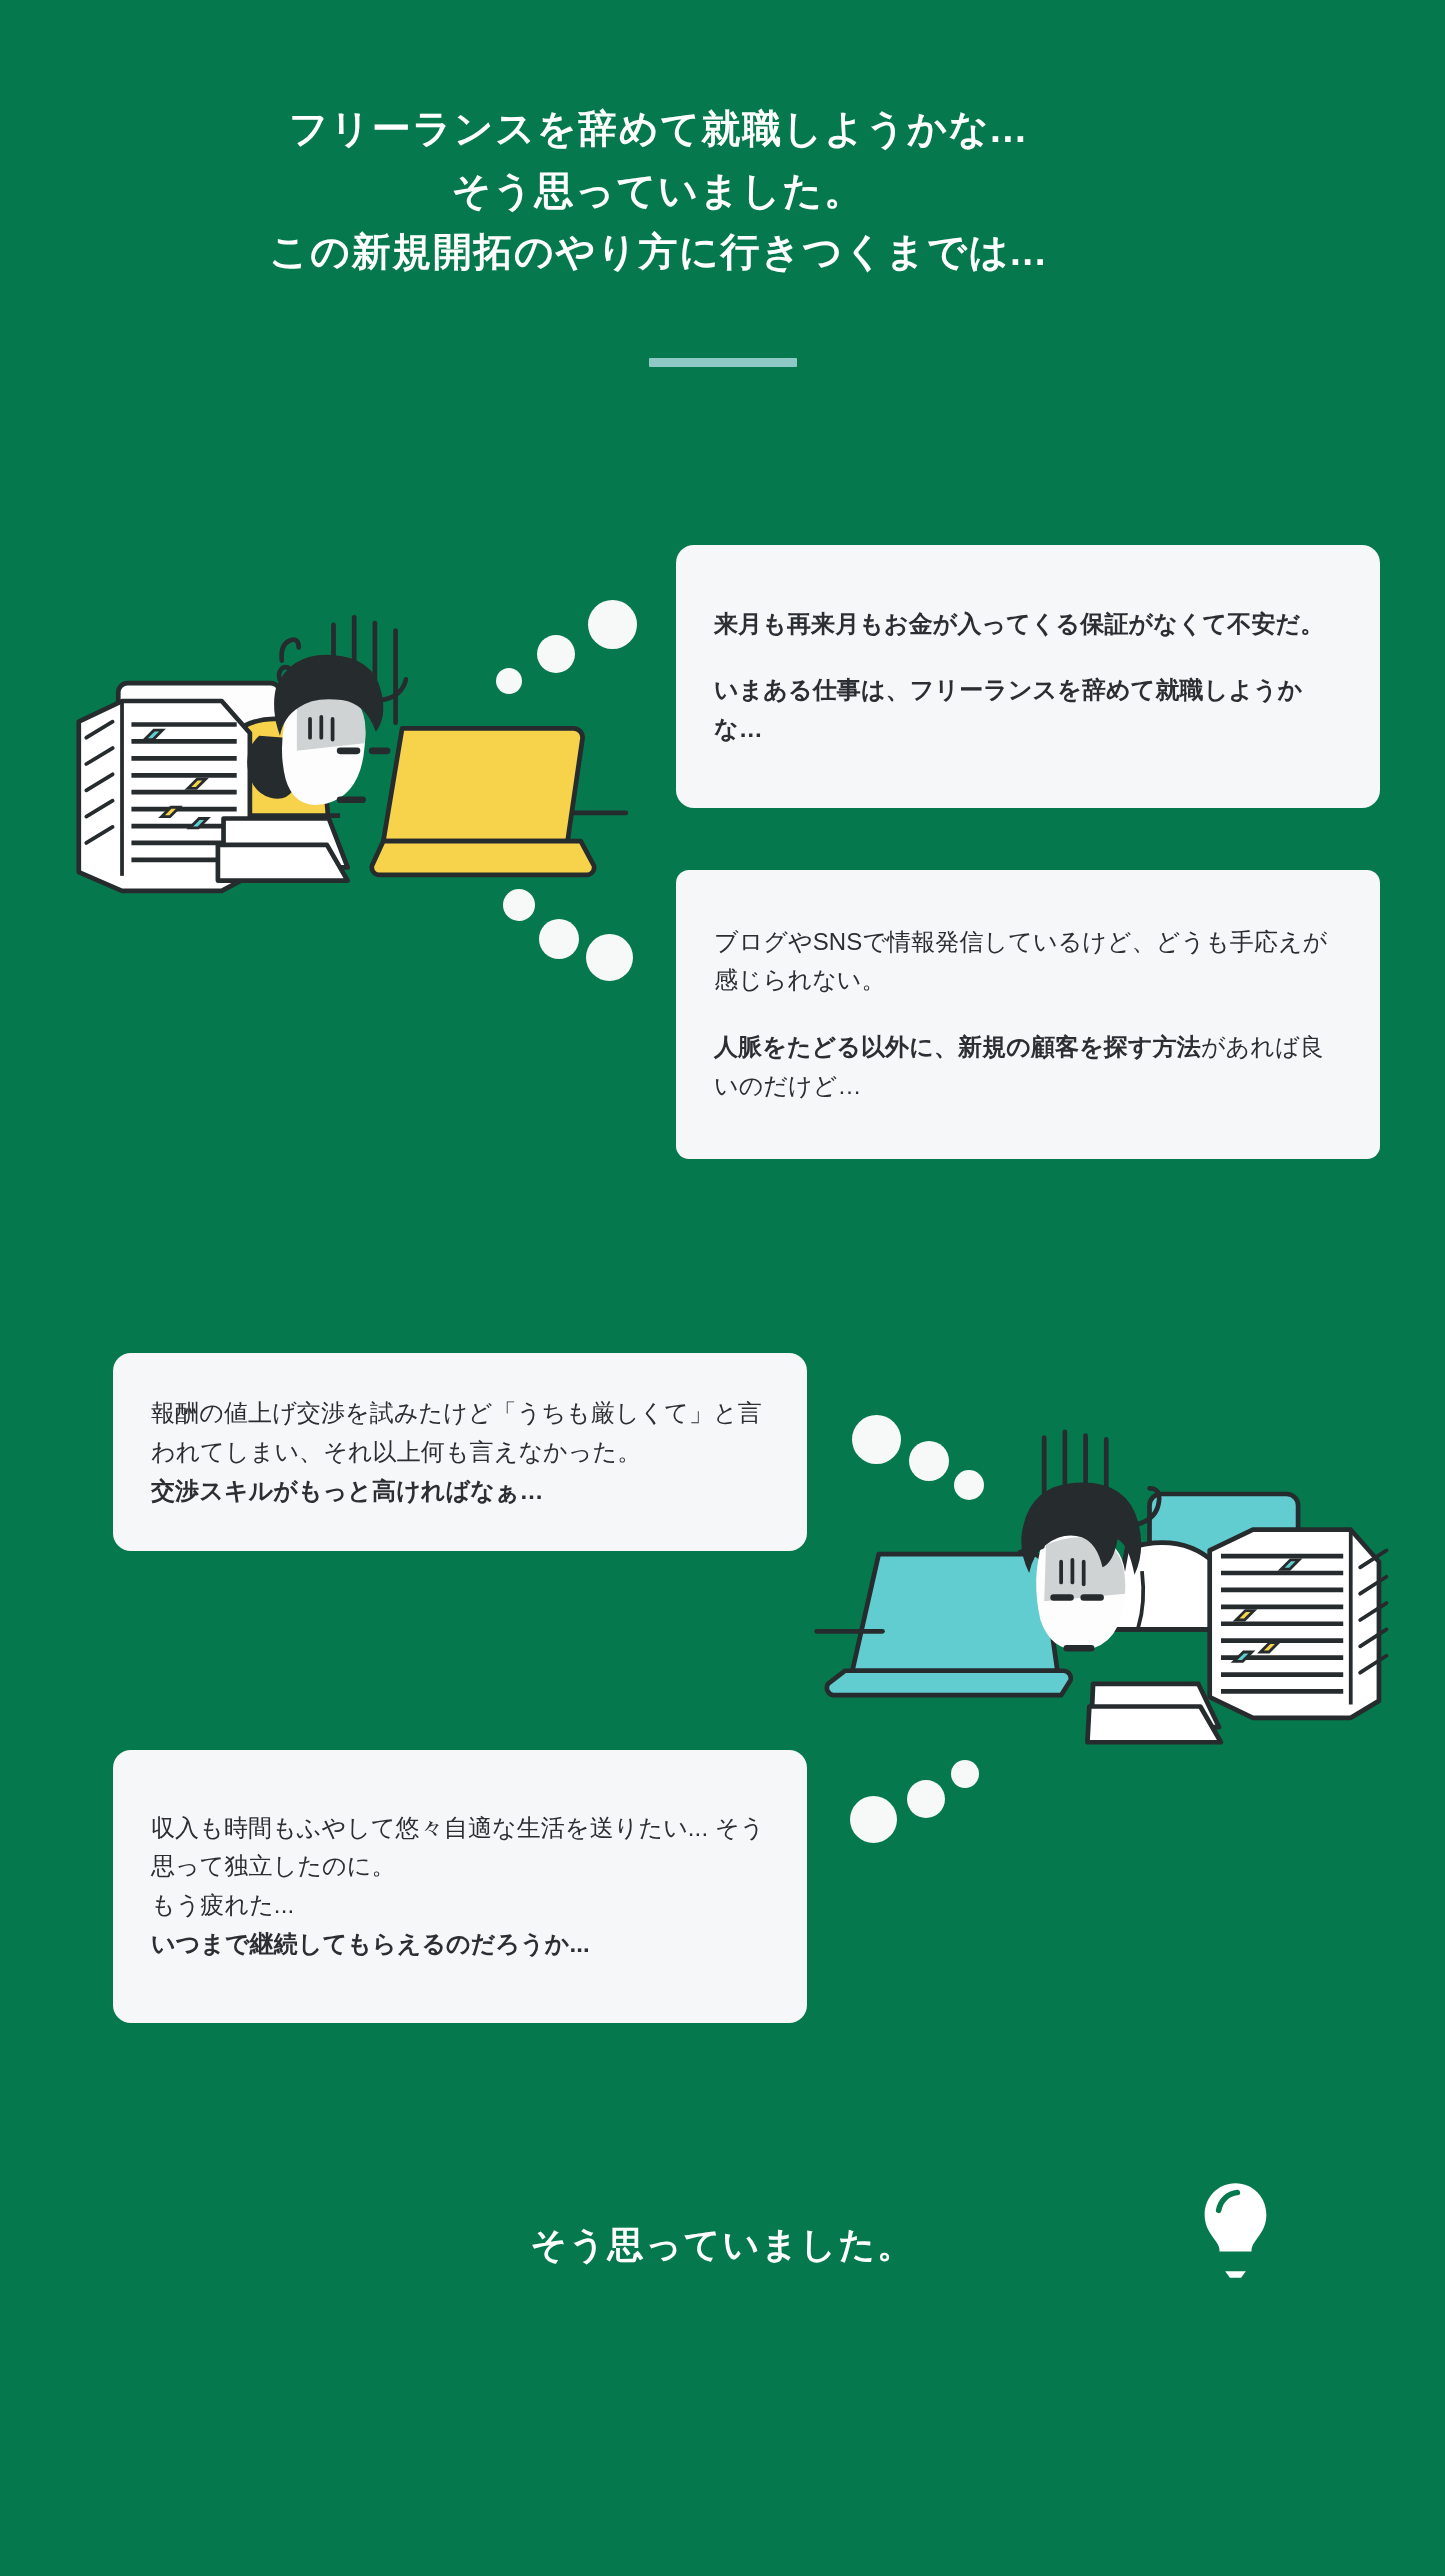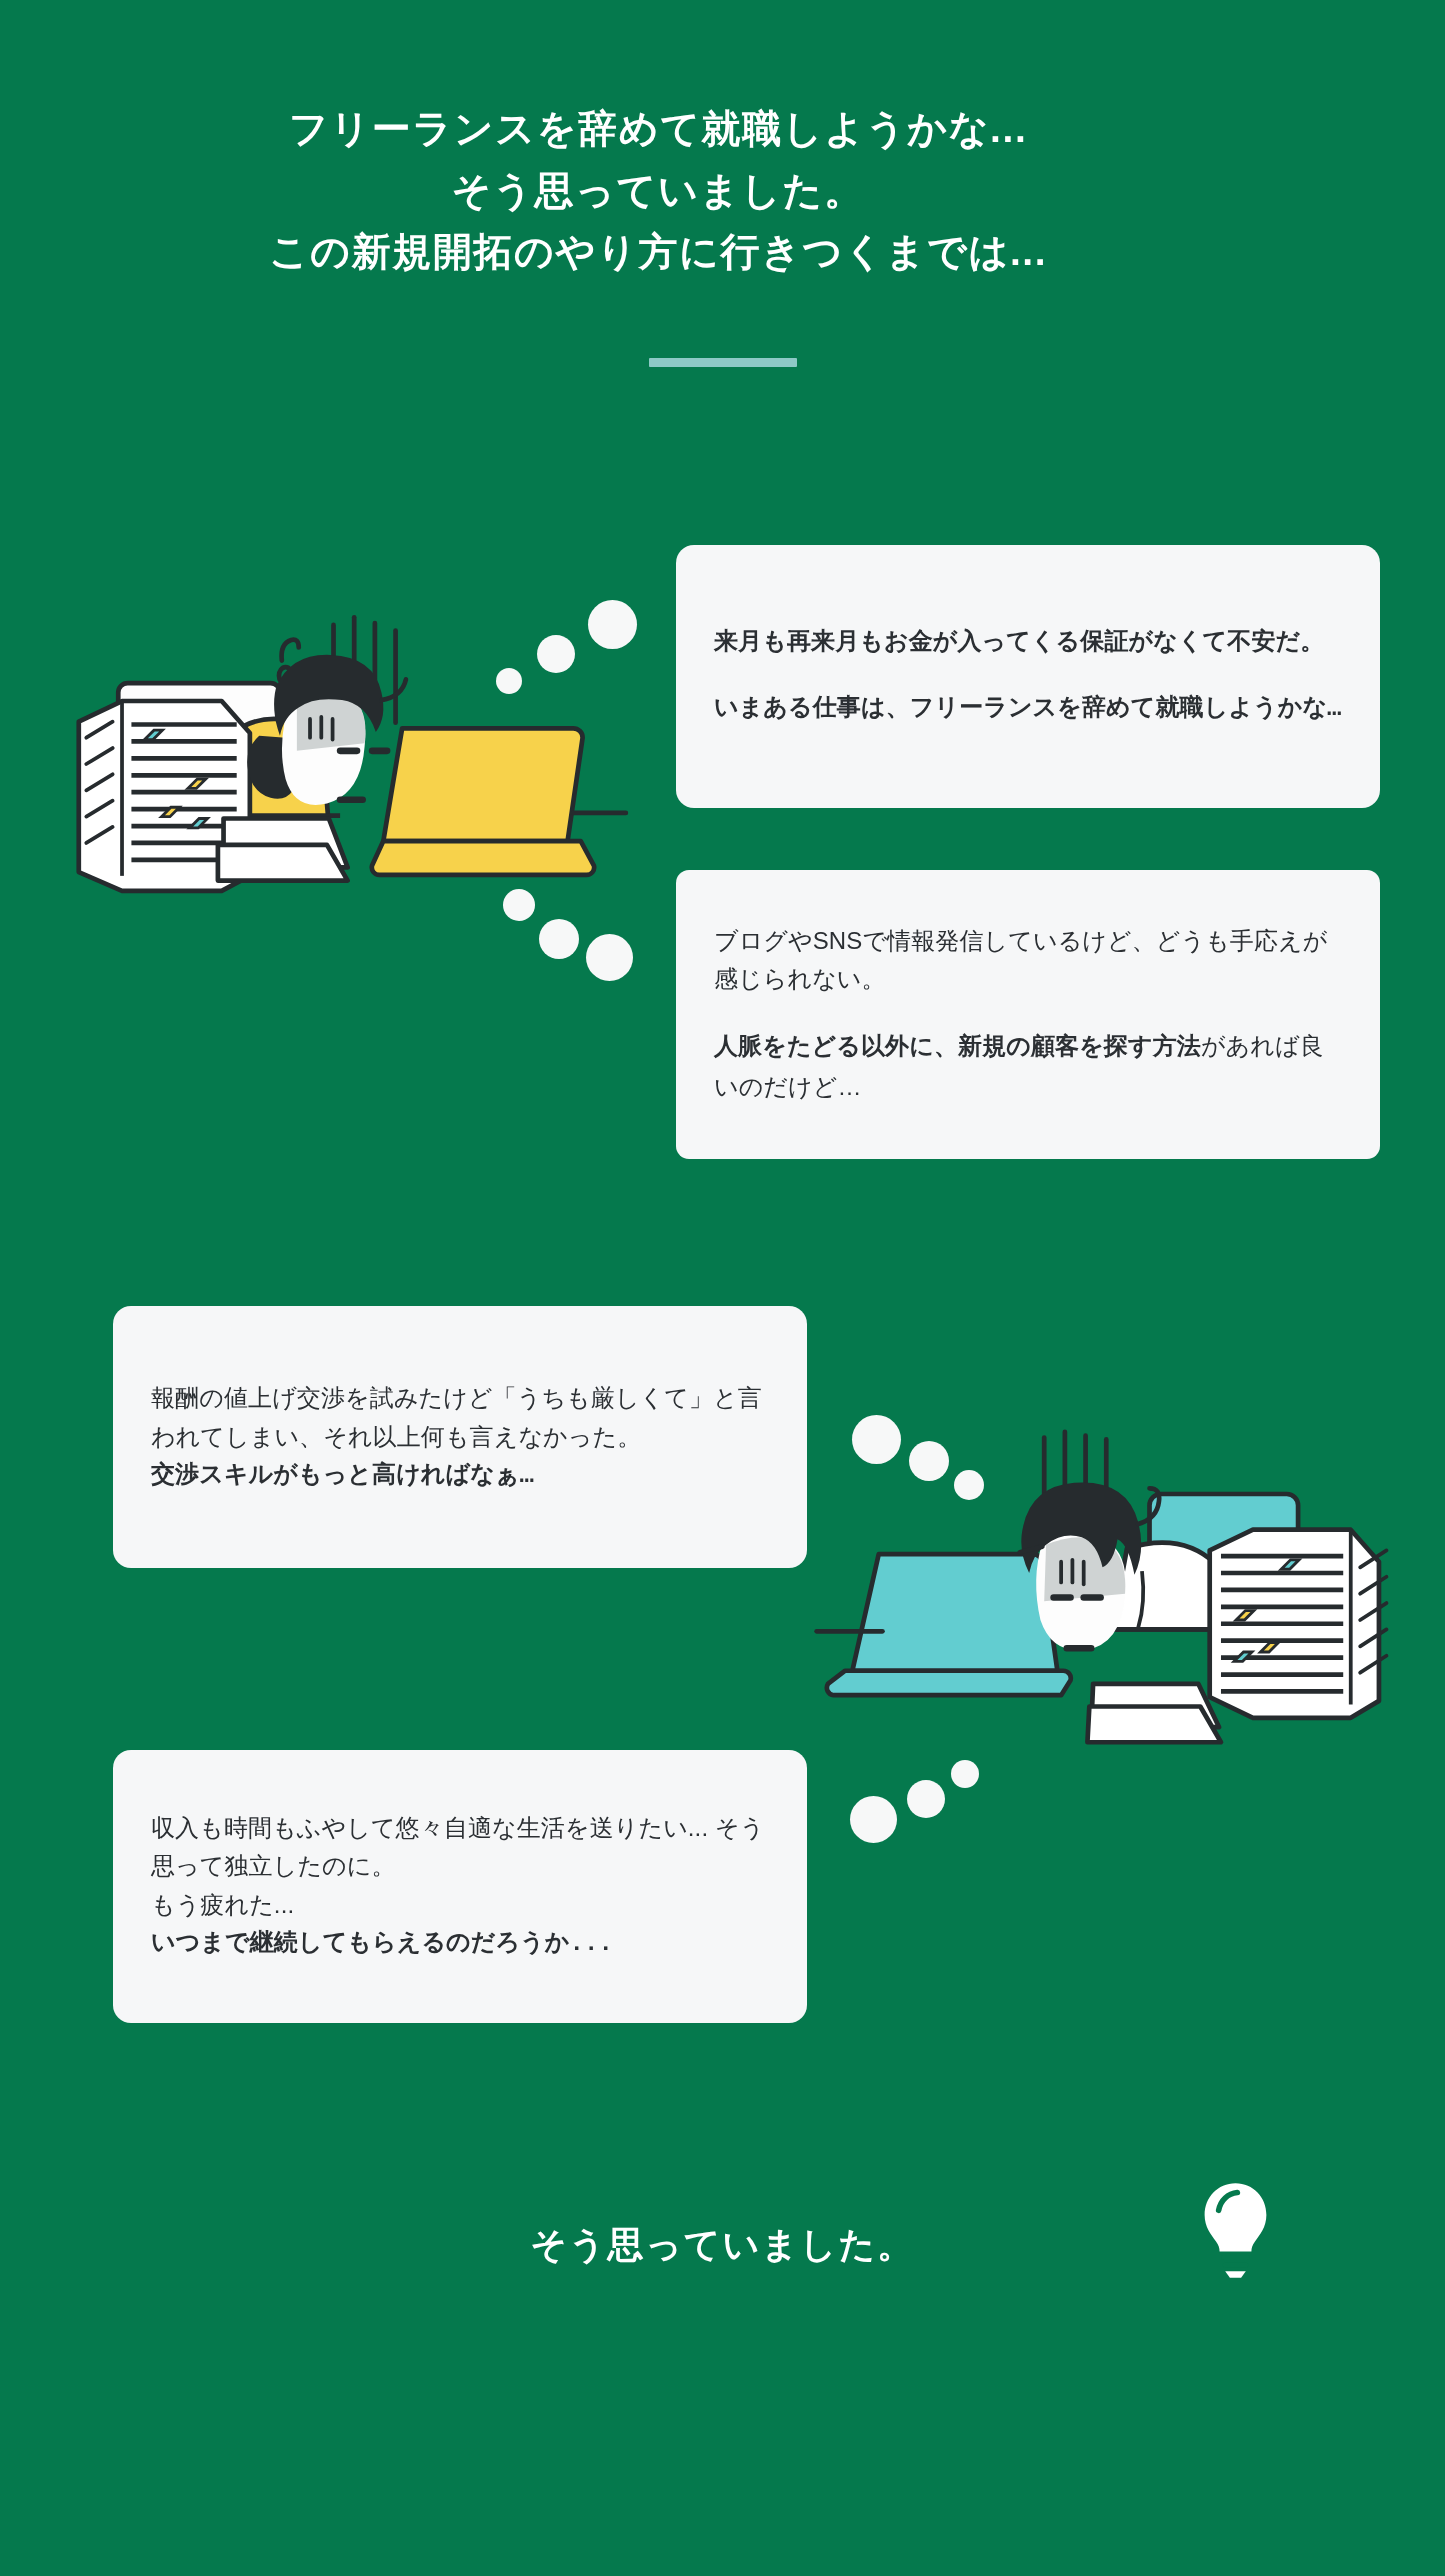--- a/index.html
+++ b/index.html
@@ -31,26 +31,26 @@
   
   .card {
     position:absolute;
     background:#f6f7f8;
     border-radius:18px;
   }
   .card-inner { position:absolute; left:38px; right:34px; top:50%; transform:translateY(-50%); }
   .para { color:#2b2f33; font-size:24px; line-height:1.62; letter-spacing:0.005em; }
   .para + .para { margin-top:28px; }
   .para.tight + .para.tight { margin-top:0; }
-  .b { font-weight:700;font-family:Liberation Mono, monospace; }
+  .b { font-weight:700; }
   .r { font-weight:400; }
 
   #card-1 { left:676px; top:545px; width:704px; height:263px; }
   #card-2 { left:676px; top:870px; width:704px; height:289px;border-radius:13px; }
-  #card-3 { left:113px; top:1306px; width:694px; height:262px; }
+  #card-3 { left:113px; top:1353px; width:694px; height:198px; }
   #card-4 { left:113px; top:1750px; width:694px; height:273px; }
 
   
   .dot { position:absolute; background:#f7f8f8; border-radius:50%; }
 
   
   .illus { position:absolute; }
   #illus-1 { left:58px; top:576px; width:583px; height:376px; }
   #illus-2 { left:811px; top:1383px; width:583px; height:395px; }
 

